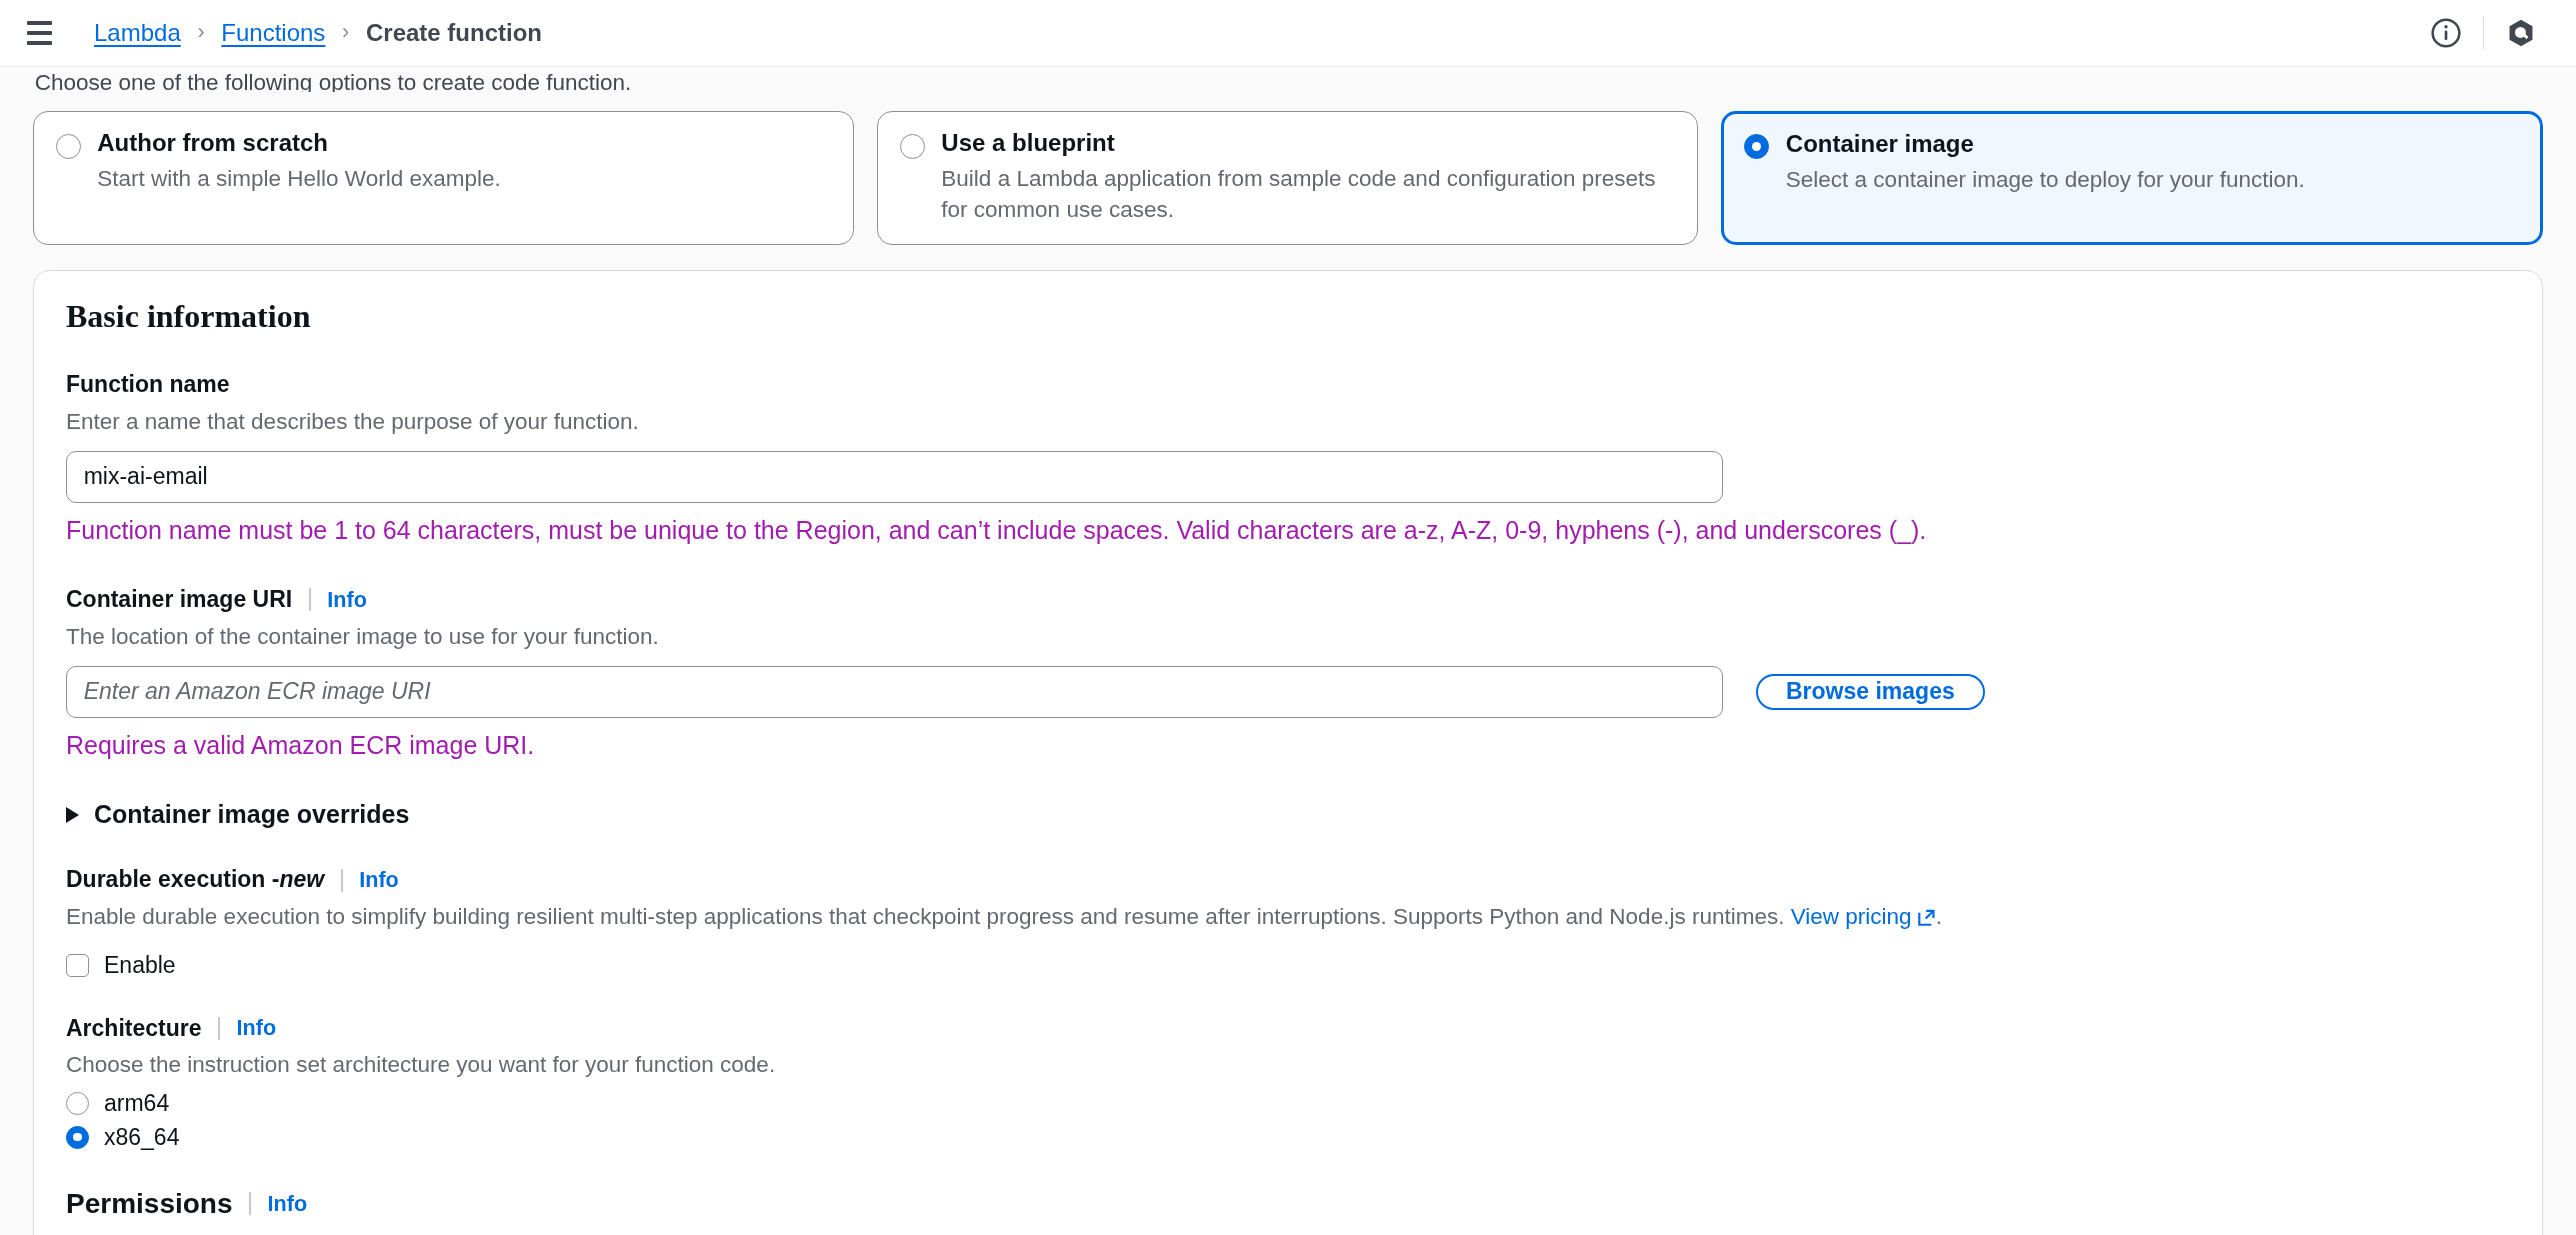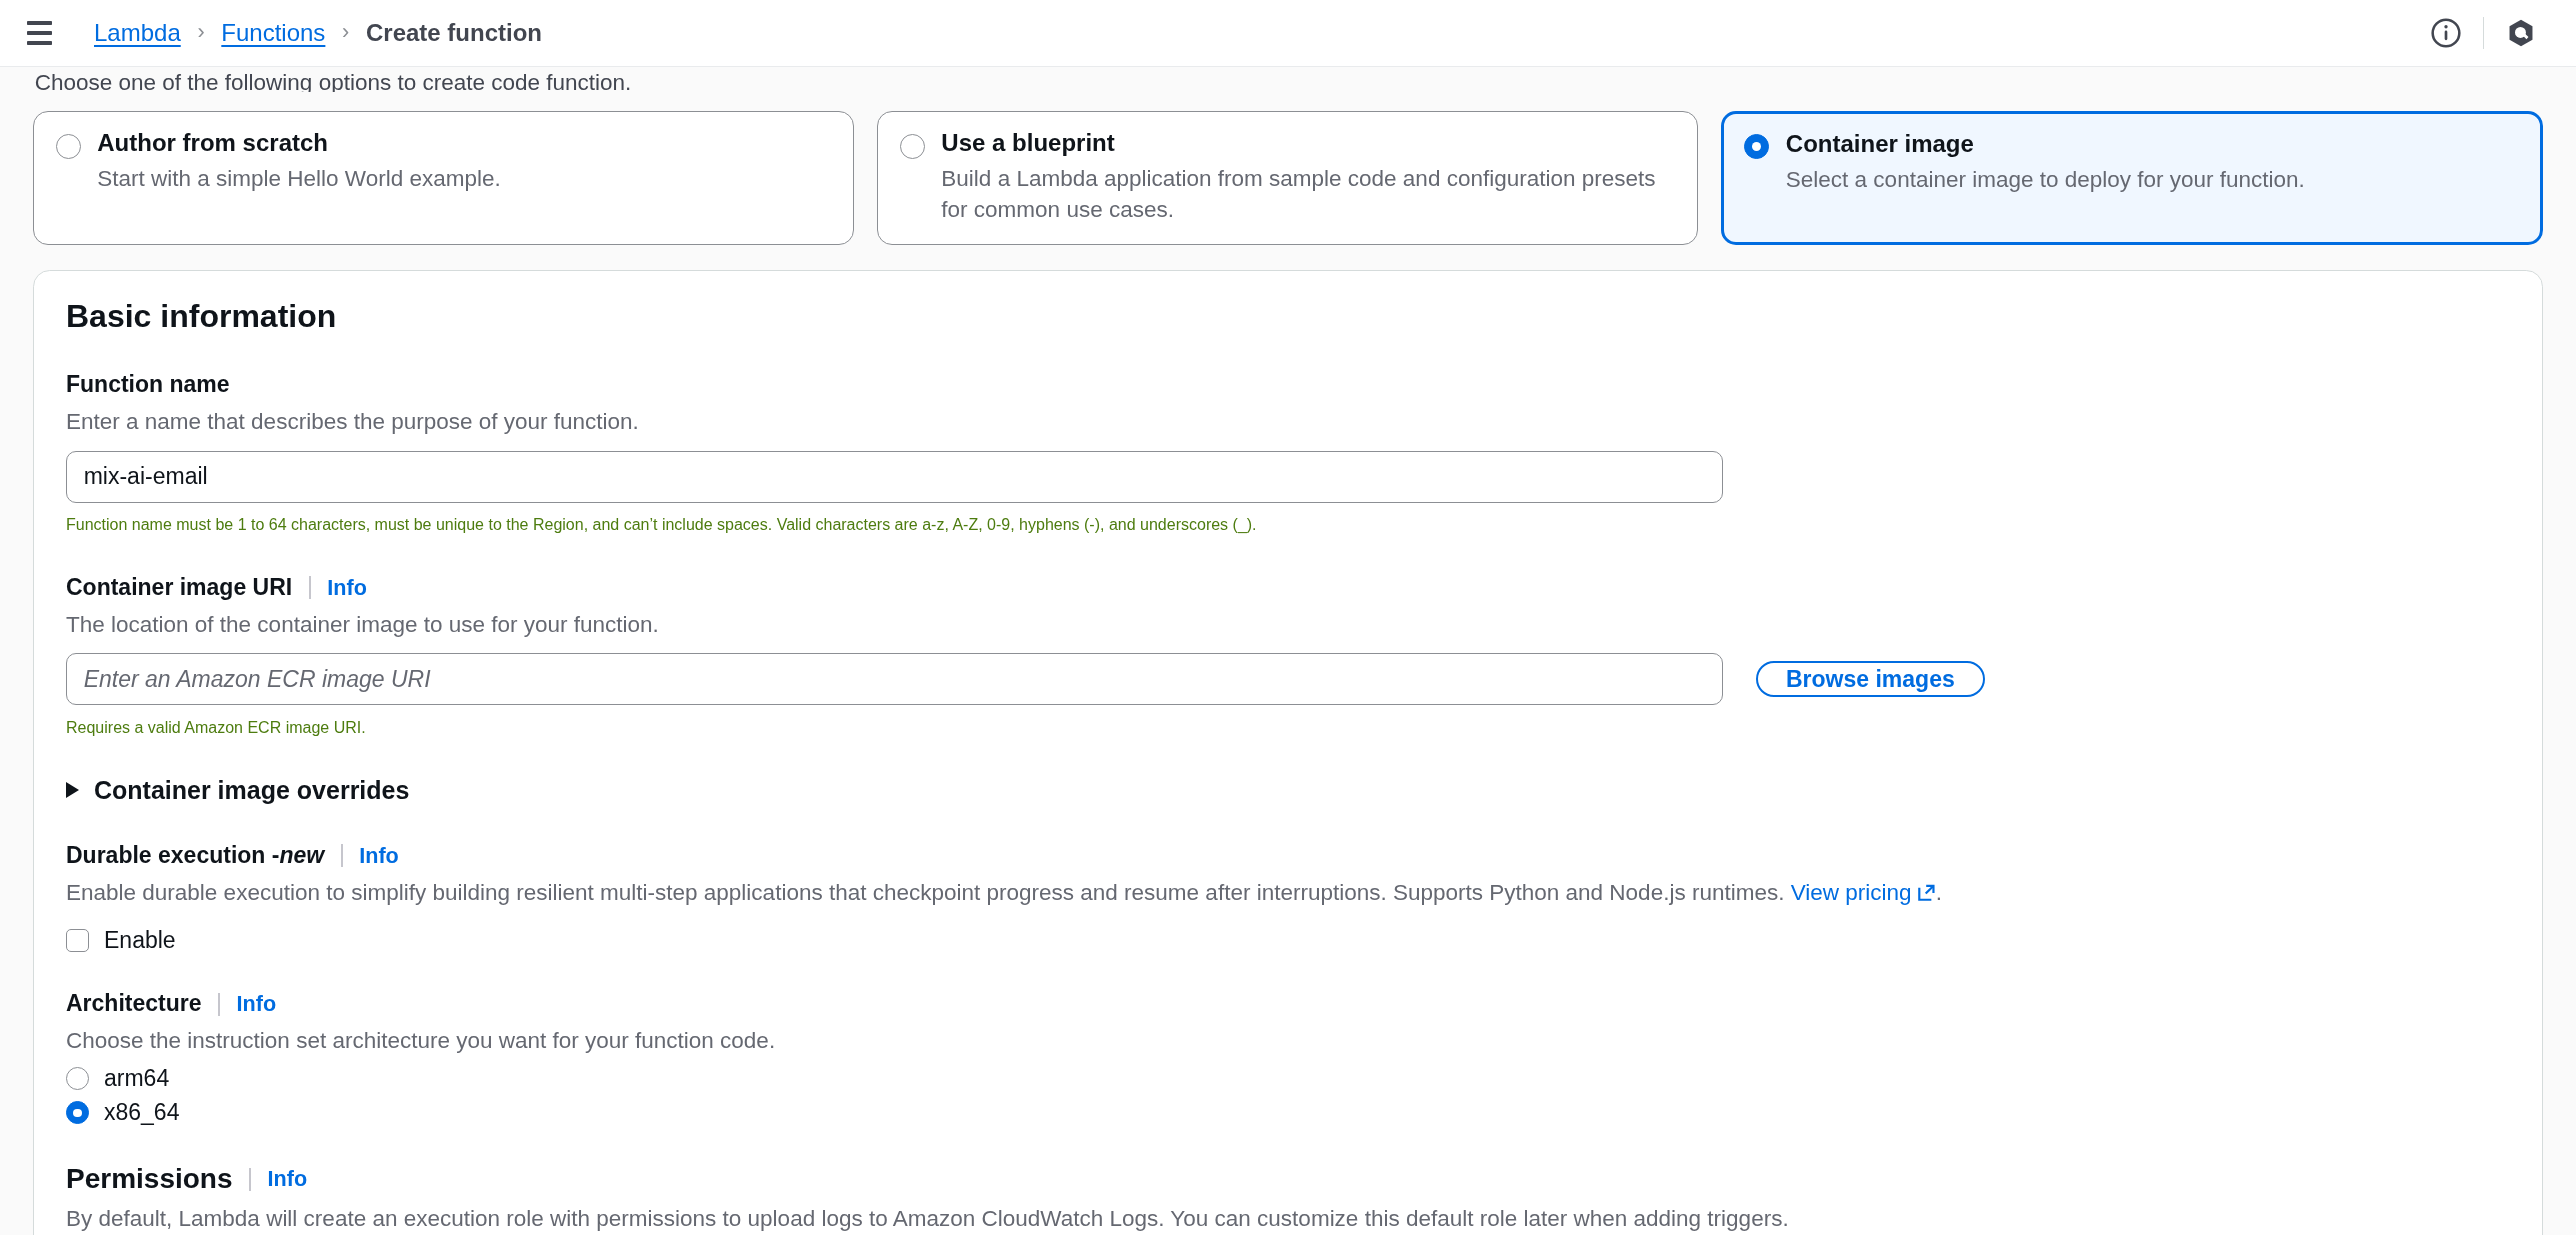--- a/index.html
+++ b/index.html
@@ -159,20 +159,21 @@
     border: 1.7px solid #d5dbdb;
     border-radius: 16.7px;
     padding: 28px 32px 33px 32px;
   }
   .panel-h2 {
     font-size: 32px;
     font-weight: 700;
     color: #0f141a;
     margin: 0 0 37px 0;
     line-height: 1.1;
+    font-family: Liberation Serif, serif;
   }
 
   .field-label {
     font-size: 23px;
     font-weight: 700;
     color: #0f141a;
     line-height: 1.2;
     display: flex;
     align-items: center;
   }
@@ -189,22 +190,22 @@
     cursor: pointer;
     text-decoration: none;
   }
   .field-desc {
     font-size: 22.5px;
     color: #656871;
     margin-top: 8.3px;
     line-height: 1.35;
   }
   .field-hint {
-    font-size: 16px;
-    color: #4d7c0f;
+    font-size: 25px;
+    color: #a21caf;
     margin-top: 11.7px;
     line-height: 1.35;
   }
   .text-input {
     width: 1657px;
     height: 52px;
     border: 1.7px solid #8c8f94;
     border-radius: 10px;
     background: #ffffff;
     font-size: 23px;

